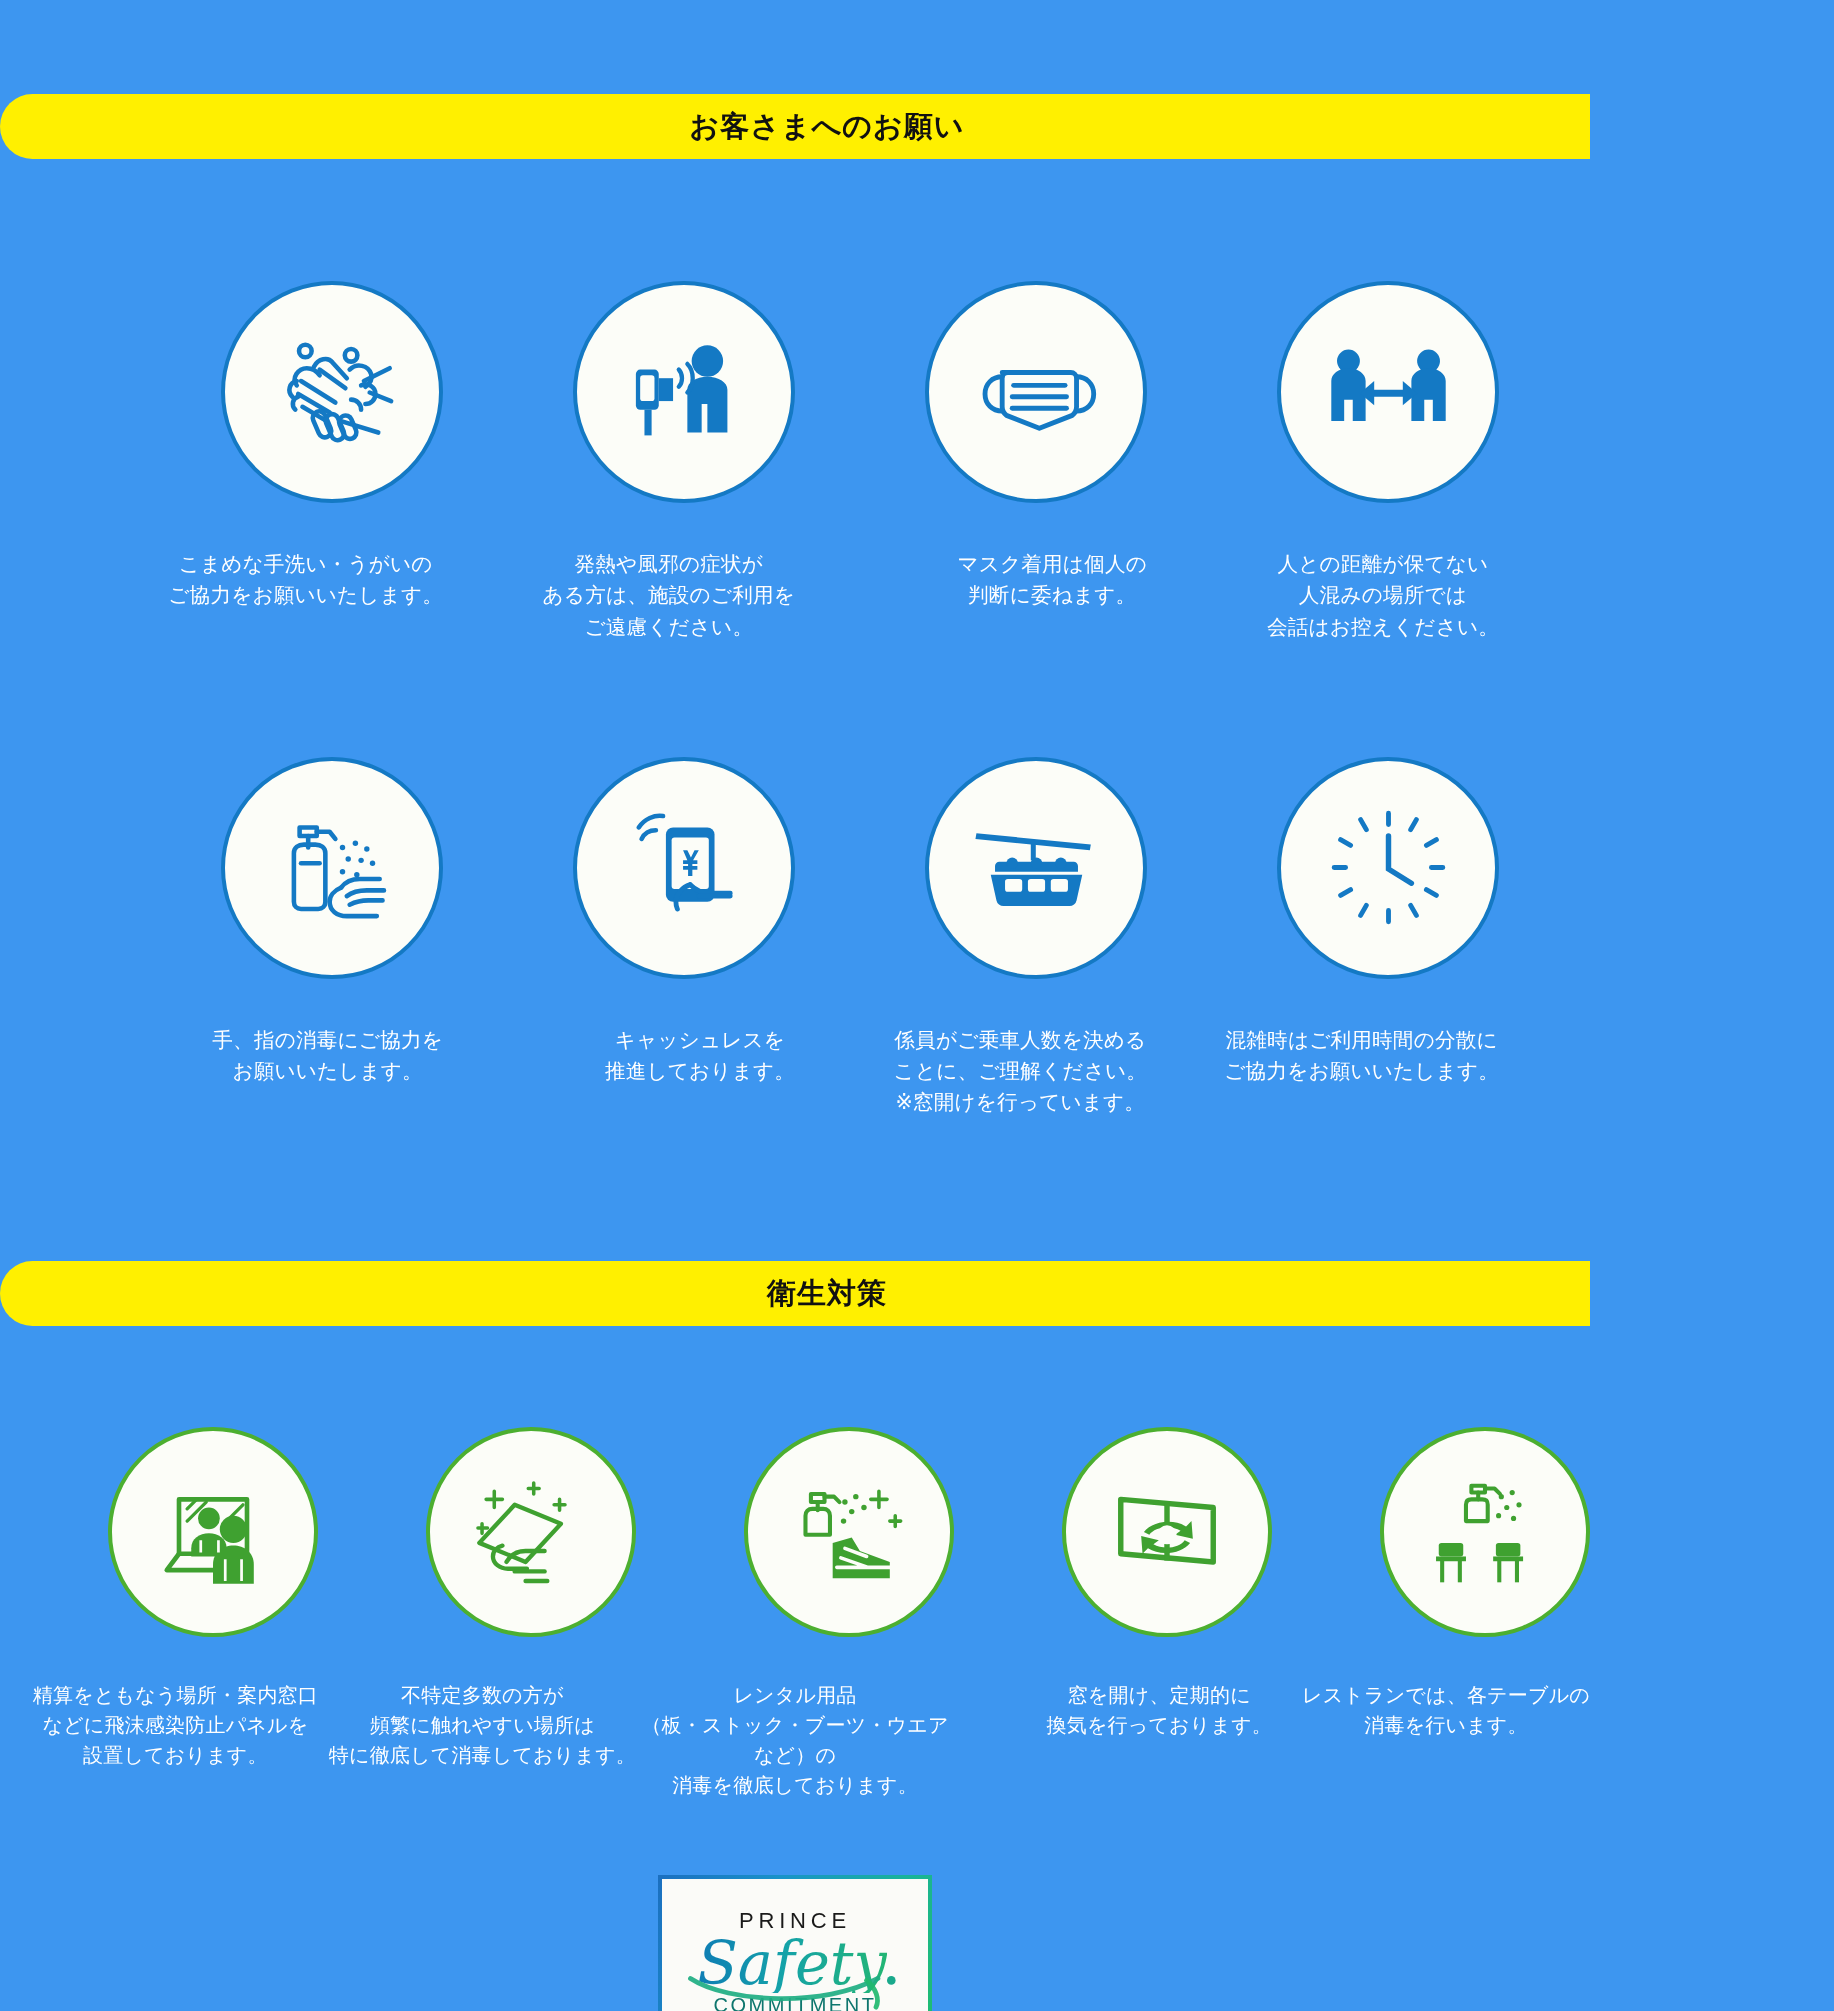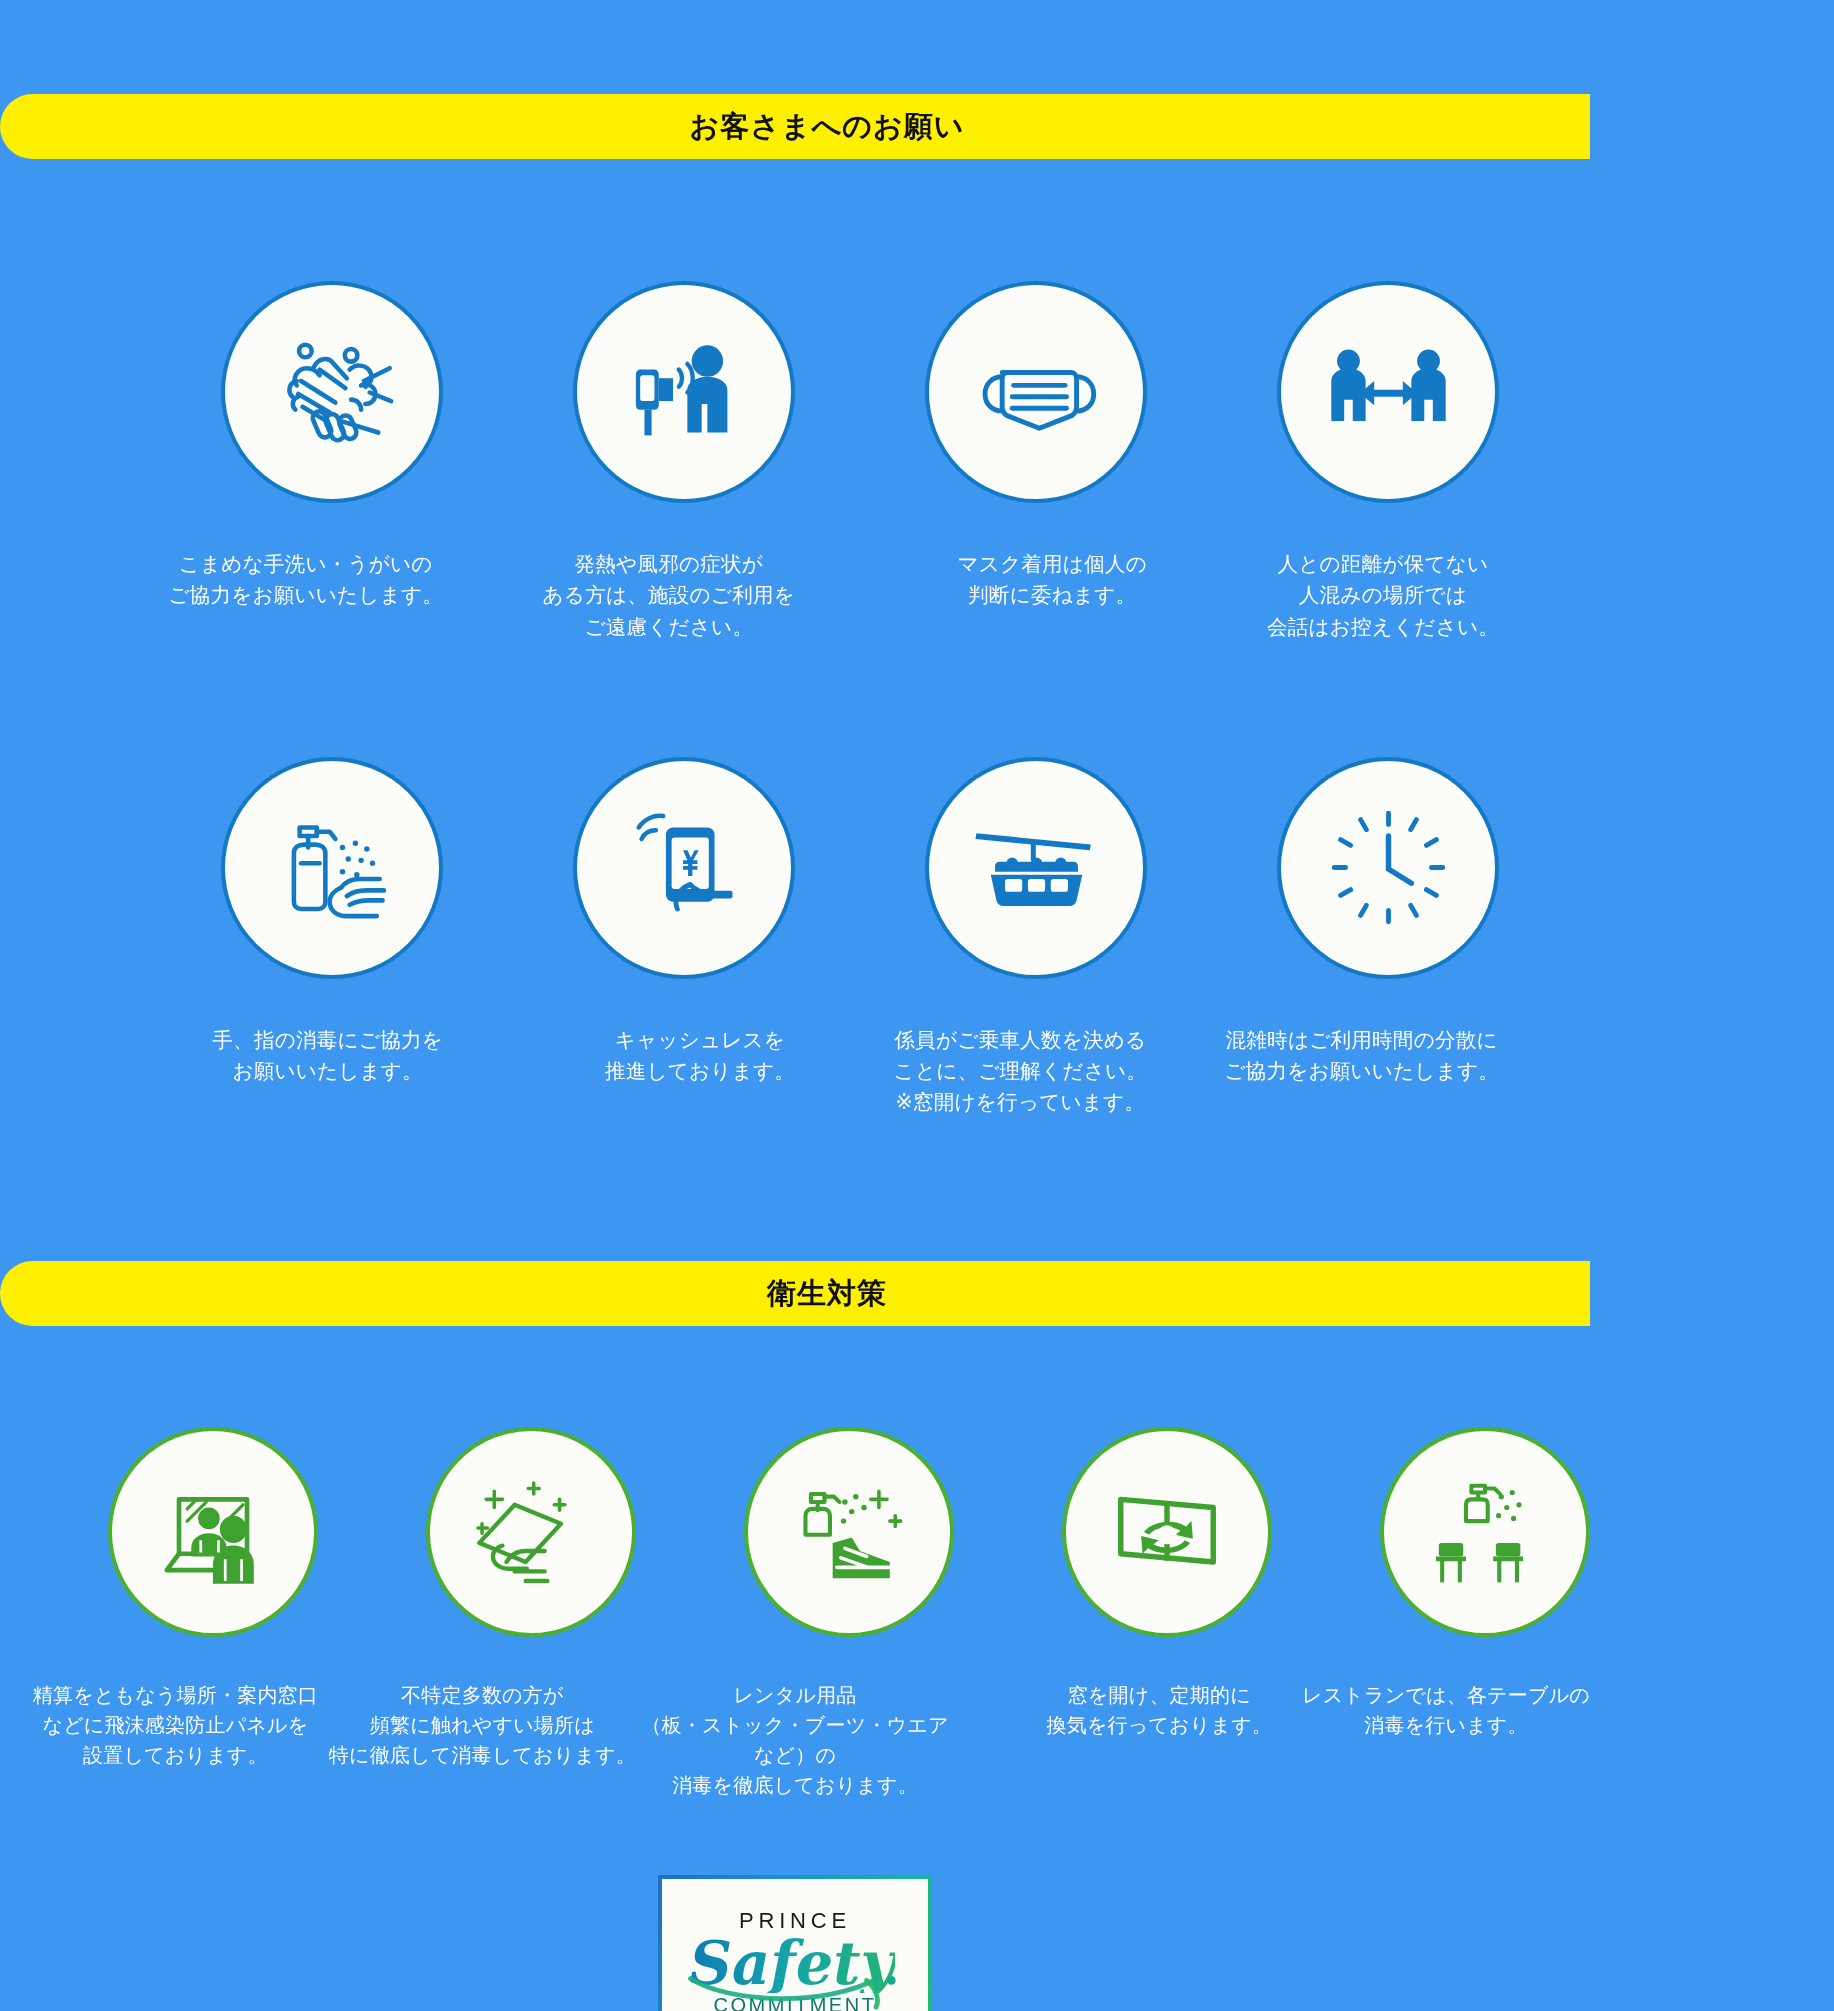--- a/index.html
+++ b/index.html
@@ -119,21 +119,21 @@
   .logo-prince{
     color:#1A1A1A;
     font-size:22px;
     letter-spacing:4.8px;
     margin-top:5.7px;
     line-height:1;
   }
   .logo-safety{
     font-family:"DejaVu Serif",serif;
     font-style:italic;
-    font-weight:bold;
+    font-weight:normal;
     font-size:59px;
     line-height:1;
     margin:1.9px 0 1.9px -5.7px;
     background:linear-gradient(95deg,#0E7BB5 0%,#14A2A9 45%,#23B673 100%);
     -webkit-background-clip:text;
     background-clip:text;
     color:transparent;
   }
   .logo-swoosh{
     position:absolute;

